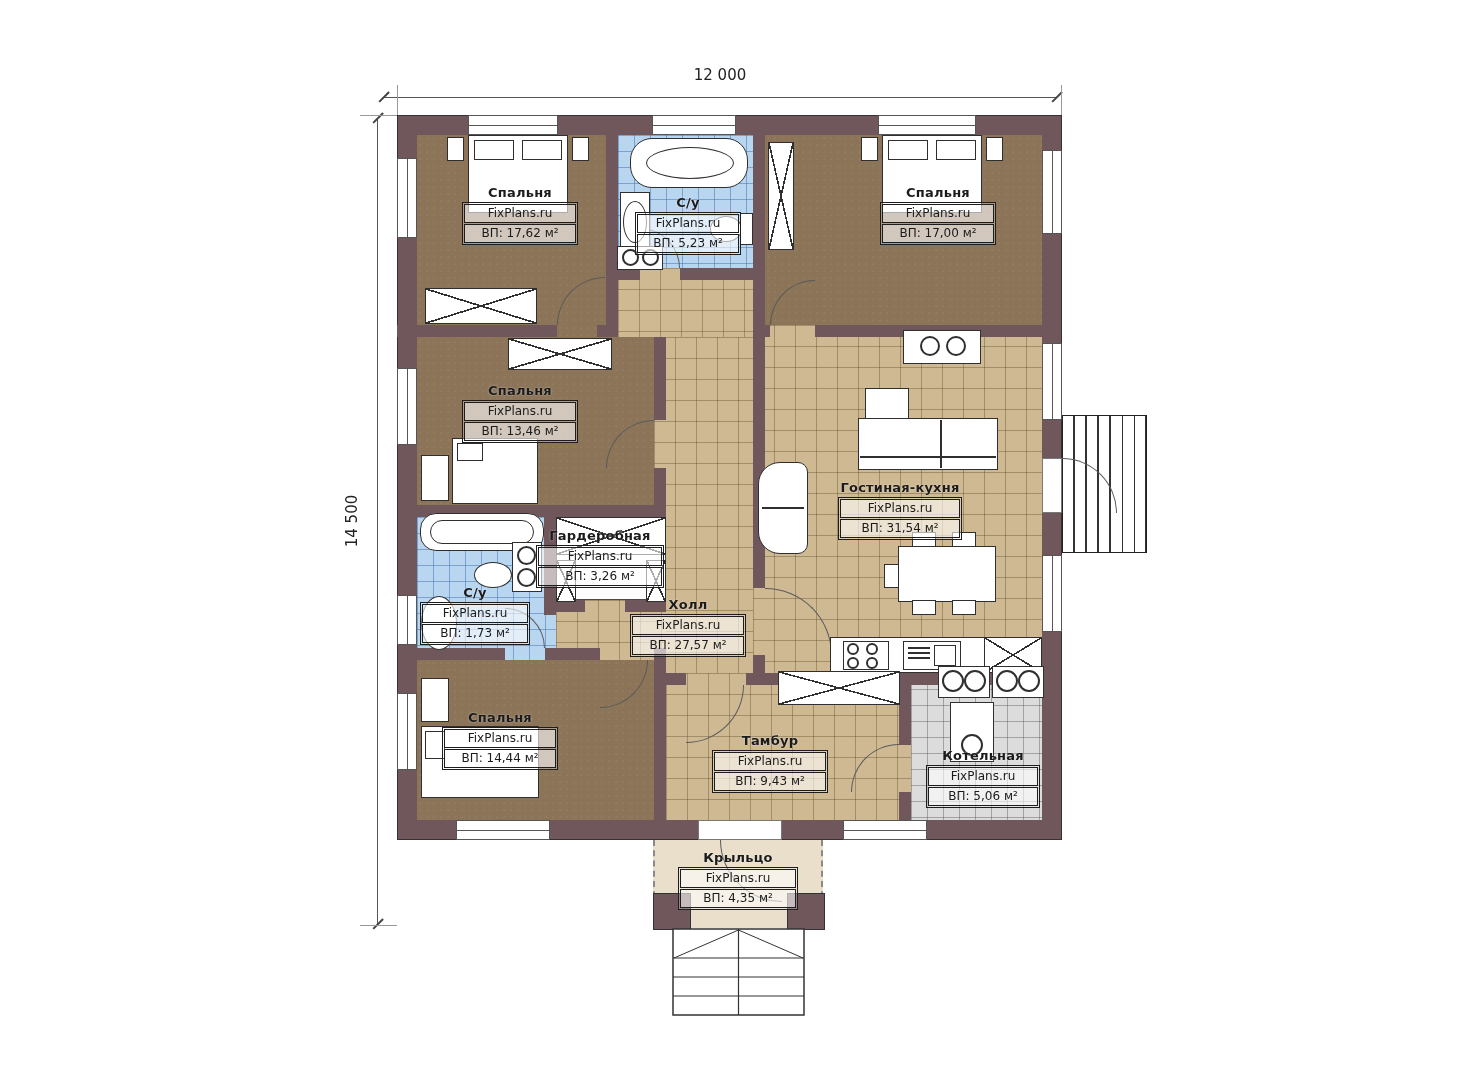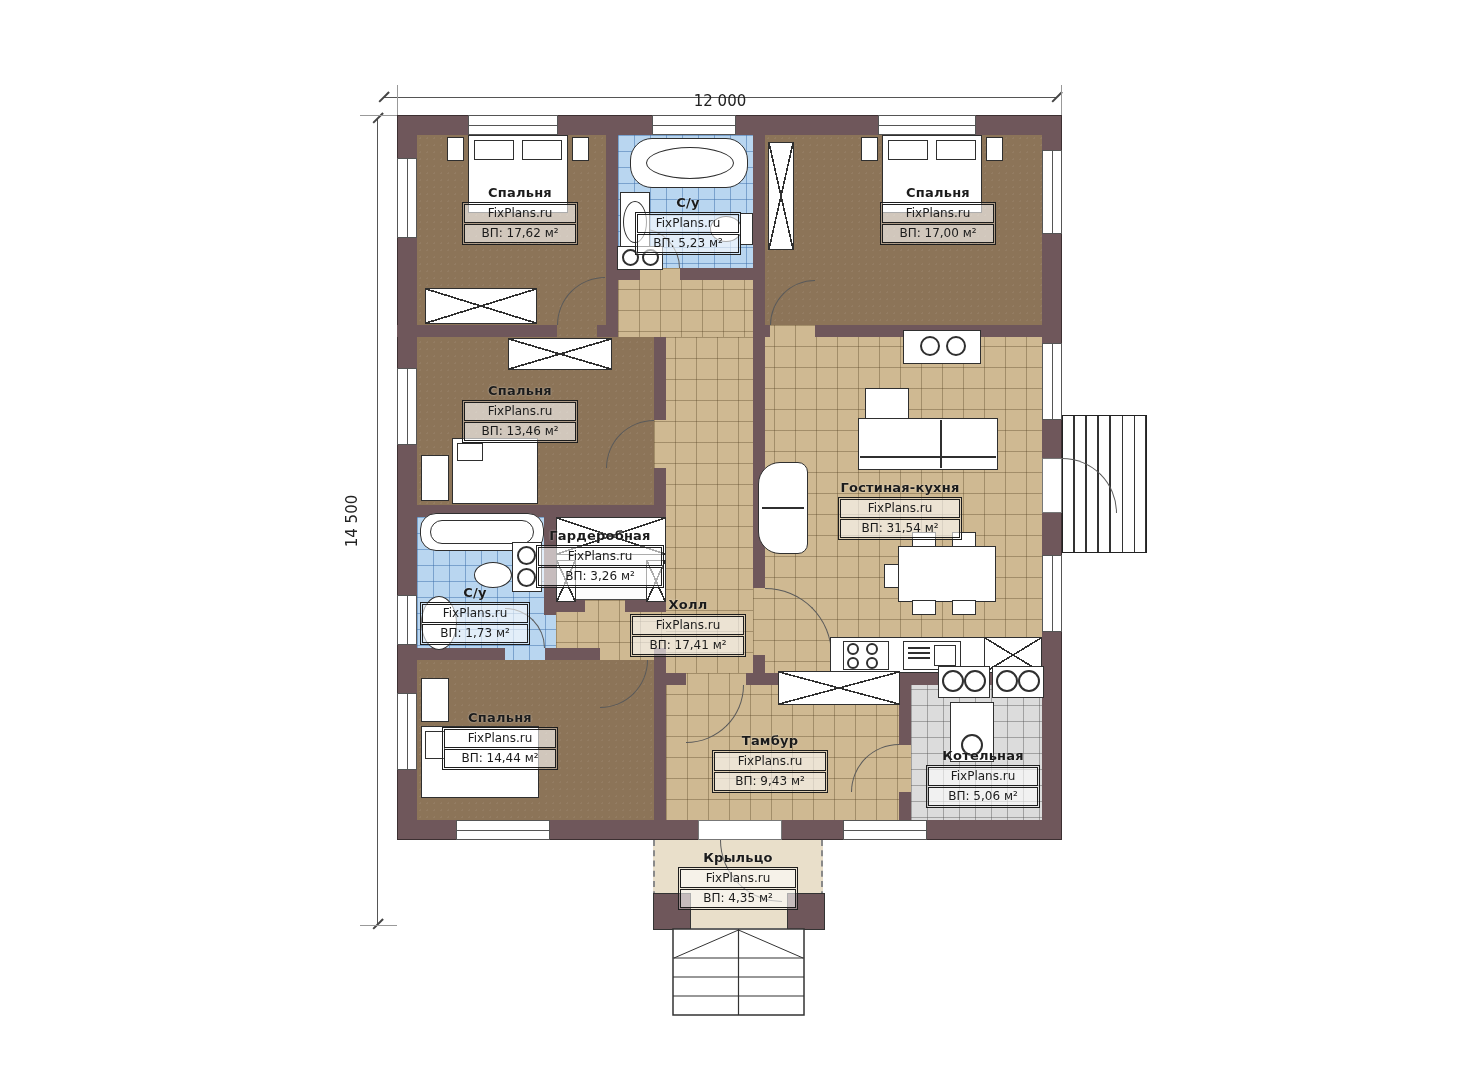--- a/index.html
+++ b/index.html
@@ -56,21 +56,21 @@
 </head>
 <body>
 
 <div class="stage">
 
   <div class="dimline" style="left:383px;top:97px;width:674px;height:1px"></div>
   <div class="tick" style="left:377px;top:96px"></div>
   <div class="tick" style="left:1050px;top:96px"></div>
   <div class="ext" style="left:397px;top:85px;width:1px;height:30px"></div>
   <div class="ext" style="left:1061px;top:85px;width:1px;height:30px"></div>
-  <div class="dimtext" style="left:383px;top:92px;width:674px">12 000</div>
+  <div class="dimtext" style="left:383px;top:66px;width:674px">12 000</div>
 
   <div class="dimline" style="left:377px;top:118px;width:1px;height:807px"></div>
   <div class="tick" style="left:371px;top:117px"></div>
   <div class="tick" style="left:371px;top:923px"></div>
   <div class="ext" style="left:360px;top:115px;width:37px;height:1px"></div>
   <div class="ext" style="left:360px;top:925px;width:37px;height:1px"></div>
   <div class="dimtext" style="left:307px;top:512px;width:90px;transform:rotate(-90deg)">14 500</div>
 
   <div class="base" style="left:397px;top:115px;width:665px;height:725px"></div>
 
@@ -314,21 +314,21 @@
     <div class="label-box">
       <div class="row">FixPlans.ru</div>
       <div class="row">ВП: 1,73 м²</div>
     </div>
   </div>
 
   <div class="room-label" style="left:630px;top:597px;width:116px">
     <div class="room-name">Холл</div>
     <div class="label-box">
       <div class="row">FixPlans.ru</div>
-      <div class="row">ВП: 17,41 м²</div>
+      <div class="row">ВП: 27,57 м²</div>
     </div>
   </div>
 
   <div class="room-label" style="left:442px;top:710px;width:116px">
     <div class="room-name">Спальня</div>
     <div class="label-box">
       <div class="row">FixPlans.ru</div>
       <div class="row">ВП: 14,44 м²</div>
     </div>
   </div>

